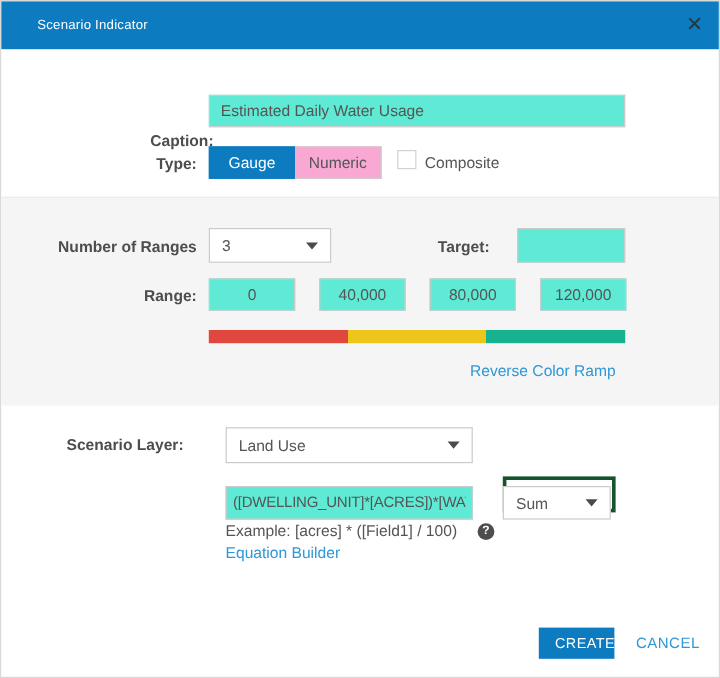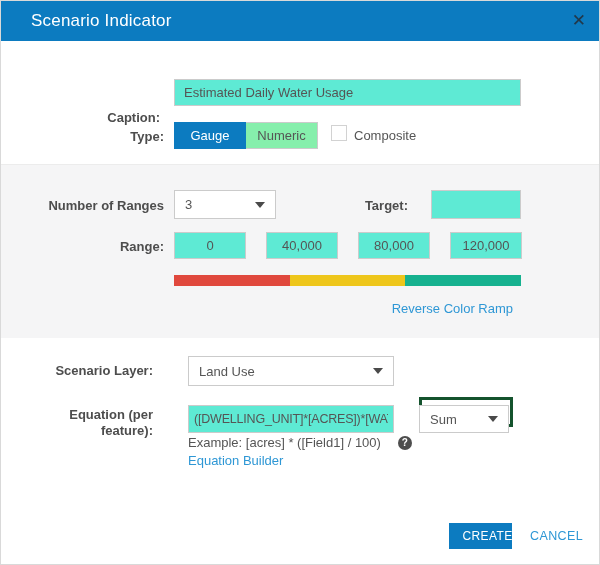--- a/index.html
+++ b/index.html
@@ -5,44 +5,44 @@
   * { box-sizing: border-box; margin: 0; padding: 0; }
   body { margin: 0; background: #fff; font-family: "Liberation Sans", sans-serif; }
   .dialog {
     position: relative; width: 600px; height: 565px; background: #fff;
     border: 1px solid #d9d9d9; overflow: hidden;
   }
   
   .header { position: absolute; left: 0; top: 0; width: 600px; height: 40px;
     background: var(--accent, #0c7bc0); }
   .title { position: absolute; left: 30px; top: 0; line-height: 40px;
-    color: #fff; font-size: 17px; font-weight: 400; letter-spacing: 0.2px; }
+    color: #fff; font-size: 11px; font-weight: 400; letter-spacing: 0.2px; }
   .close { position: absolute; right: 15px; top: 0; line-height: 40px;
     color: #22384a; font-size: 17px; cursor: pointer; }
   
   .lbl { position: absolute; font-size: 13px; font-weight: bold; color: #4d4d4d;
     text-align: right; line-height: 16px; }
   .txt-input { position: absolute; border: 1px solid #cbcbcb; background: #5eead4;
     color: #555; font-size: 13px; font-family: inherit; padding: 0 9px; outline: none; }
   .selectbox { position: absolute; border: 1px solid #cbcbcb; background: #fff;
     color: #555; font-size: 13px; display: flex; align-items: center;
     justify-content: space-between; padding: 0 10px; cursor: pointer; }
   .caret { width: 0; height: 0; border-left: 5px solid transparent;
     border-right: 5px solid transparent; border-top: 6px solid #4a4a4a; flex: none; }
   .link { position: absolute; color: var(--link, #2e97d5); font-size: 13px;
     cursor: pointer; text-decoration: none; }
   
-  .caption-label { left: 36px; top: 85px; width: 123px; margin-top: 24px; }
+  .caption-label { left: 54px; top: 85px; width: 123px; margin-top: 24px; }
   .caption-input { left: 173px; top: 78px; width: 347px; height: 27px; }
   .type-label { left: 40px; top: 128px; width: 123px; }
   .segmented { position: absolute; left: 173px; top: 121px; height: 27px; display: flex; }
   .seg-btn { width: 72px; height: 27px; font-size: 13px; font-family: inherit;
     display: flex; align-items: center; justify-content: center; cursor: pointer; }
   .seg-btn.selected { background: var(--accent, #0c7bc0); color: #fff; border: 1px solid var(--accent, #0c7bc0); }
-  .seg-btn.unselected { background: #86efac; color: #555; border: 1px solid #cbcbcb; border-left: none; }
+  .seg-btn.unselected { background: #f9a8d4; color: #555; border: 1px solid #cbcbcb; border-left: none; }
   .checkbox { position: absolute; left: 330px; top: 124px; width: 16px; height: 16px;
     border: 1px solid #d2d2d2; background: #fff; cursor: pointer; }
   .composite-label { position: absolute; left: 353px; top: 127px; font-size: 13px; color: #555; }
   
   .gray { position: absolute; left: 0; top: 163px; width: 600px; height: 174px;
     background: #f5f5f6; border-top: 1px solid #ececec; }
   .nr-label { left: 0; top: 33px; width: 163px; }
   .nr-select { left: 173px; top: 25px; width: 102px; height: 29px; }
   .target-label { left: 280px; top: 33px; width: 127px; }
   .target-input { left: 430px; top: 25px; width: 90px; height: 29px; }
@@ -131,24 +131,20 @@
       <svg width="14" height="13" viewBox="0 0 16 15" fill="#3a3a3a">
         <rect x="1.5" y="1" width="13" height="3.2" rx="1.6"></rect>
         <rect x="1.5" y="5.8" width="13" height="3.2" rx="1.6"></rect>
         <rect x="1.5" y="10.6" width="13" height="3.2" rx="1.6"></rect>
       </svg>
     </span>
     <span>Filter:</span>
     <span class="caret"></span>
   </div>
 
-  <div class="lbl eq-label">
-    <span>Equation (per</span>
-    <span>feature):</span>
-  </div>
   <input class="txt-input eq-input" value="([DWELLING_UNIT]*[ACRES])*[WATE" style="">
   <div class="selectbox sum-select">
     <span>Sum</span>
     <span class="caret"></span>
   </div>
   <div class="example-row">
     <span>Example: [acres] * ([Field1] / 100)</span>
     <span class="help-icon">?</span>
   </div>
   <a class="link builder-link">Equation Builder</a>

